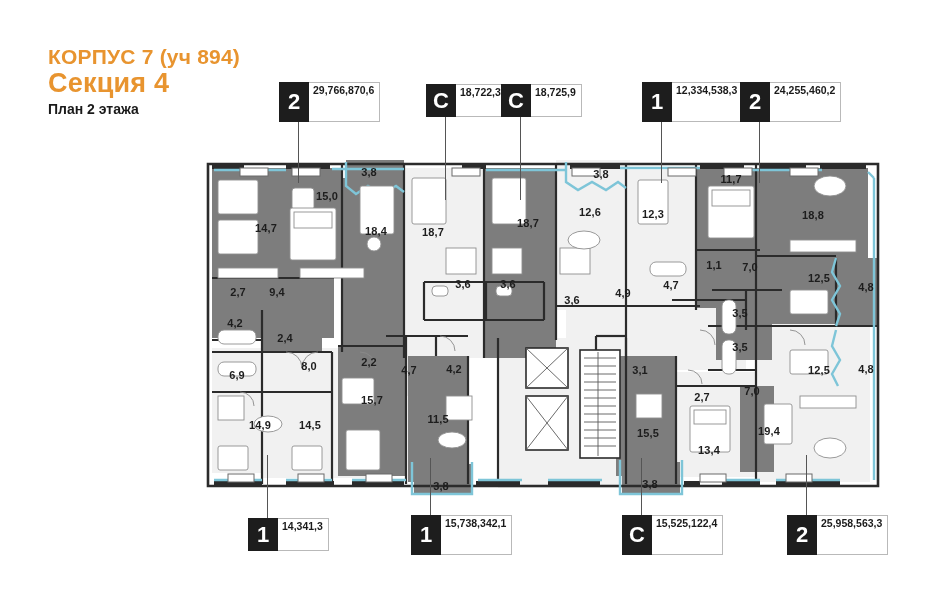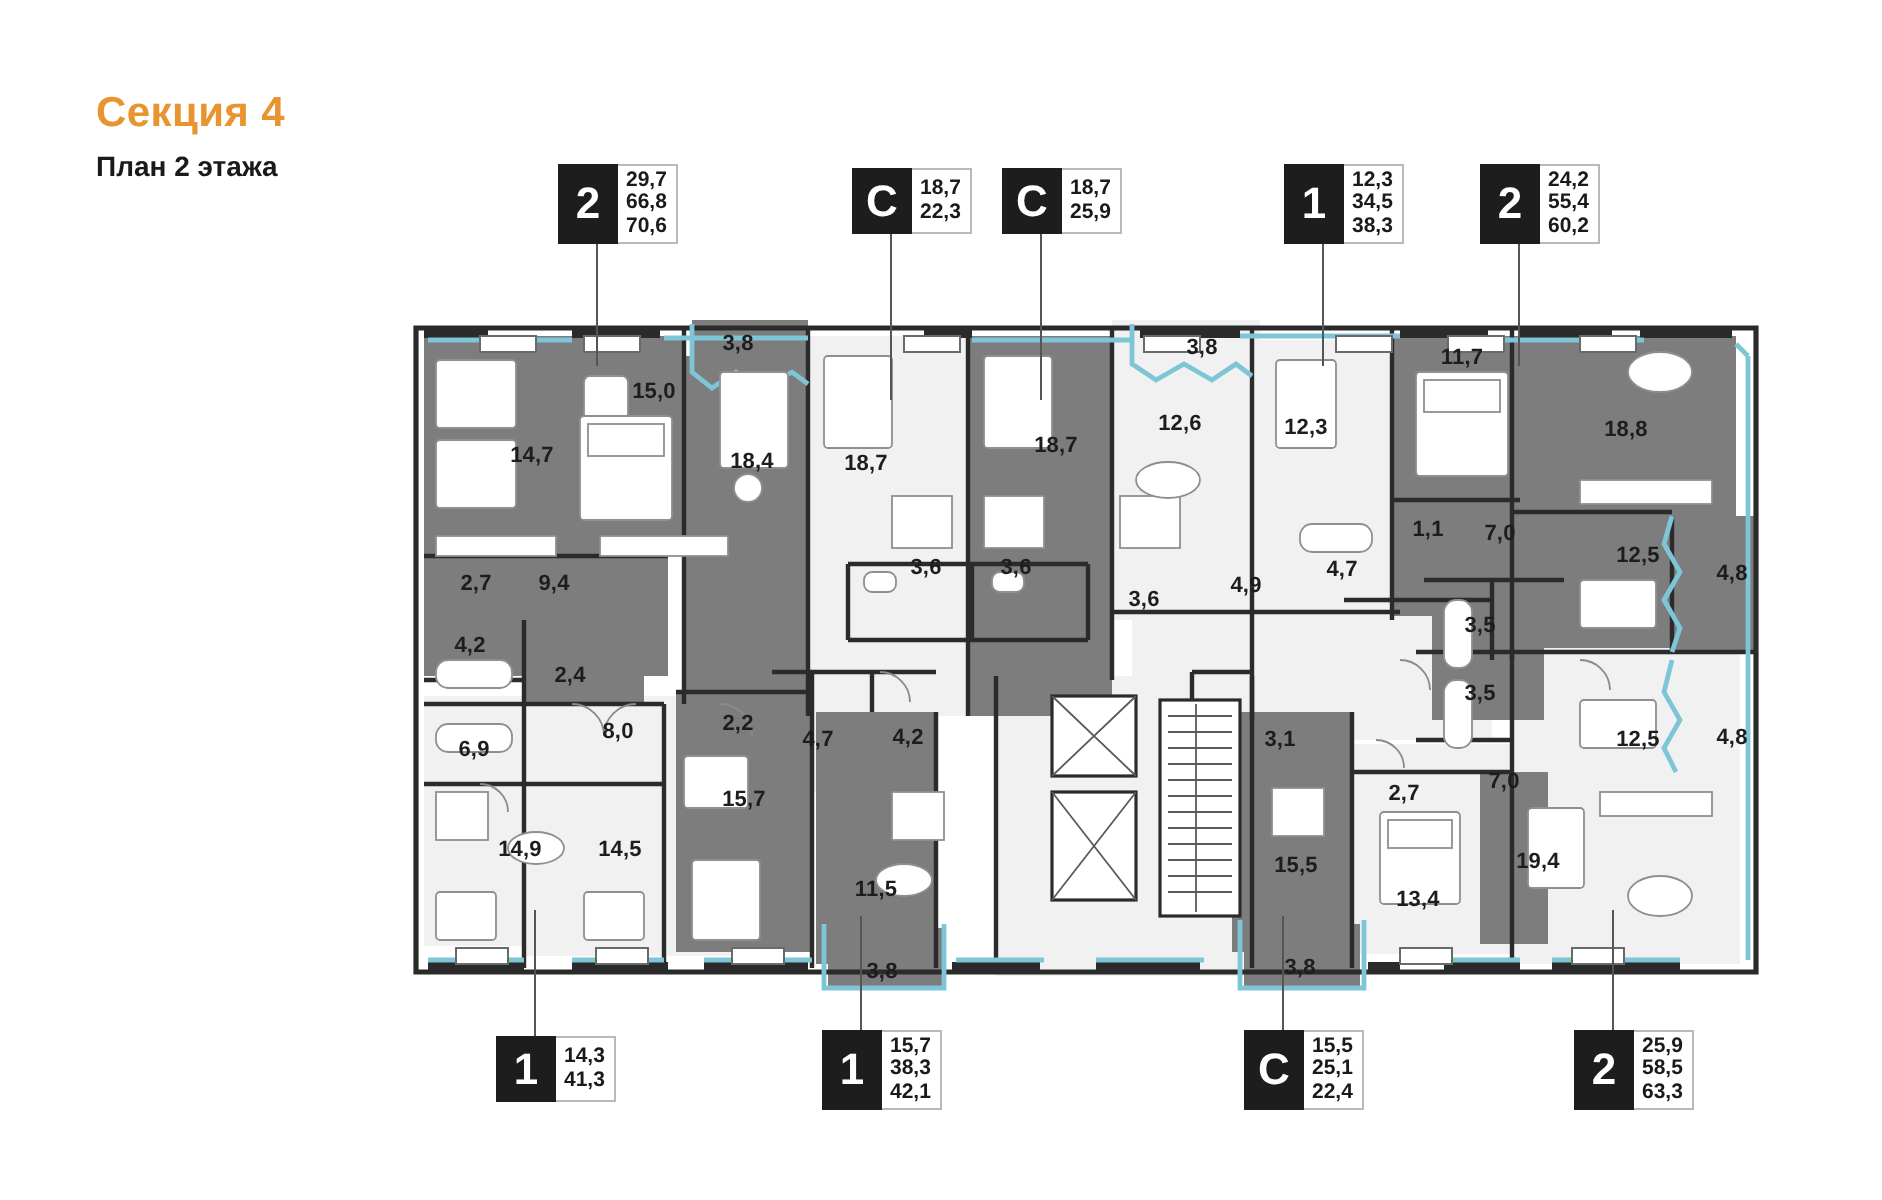--- a/index.html
+++ b/index.html
@@ -2,47 +2,48 @@
 <html><head>
 <meta charset="utf-8">
 <style>
   html,body{margin:0;padding:0;background:#ffffff;}
   body{width:941px;height:600px;overflow:hidden;font-family:"Liberation Sans",sans-serif;}
   #page{position:relative;width:941px;height:600px;background:#ffffff;}
 
   
   #header{position:absolute;left:48px;top:44px;}
   .h-line1{font-size:21px;font-weight:bold;color:#e8942f;letter-spacing:.2px;line-height:26px;white-space:nowrap;}
-  .h-line2{font-size:21px;font-weight:bold;color:#e8942f;letter-spacing:.2px;line-height:26px;white-space:nowrap;}
+  .h-line2{font-size:27px;font-weight:bold;color:#e8942f;letter-spacing:.2px;line-height:26px;white-space:nowrap;}
   .h-line3{font-size:14px;font-weight:bold;color:#1a1a1a;line-height:22px;white-space:nowrap;margin-top:2px;}
 
   
   .tag{position:absolute;display:flex;align-items:stretch;}
   .tag-badge{width:30px;background:#1d1d1d;color:#ffffff;font-size:22px;font-weight:bold;
     display:flex;align-items:center;justify-content:center;line-height:1;
     font-family:"Liberation Sans",sans-serif;}
   .tag-areas{background:#ffffff;border:1px solid #b9b9b9;border-left:none;
-    padding:2px 5px 2px 4px;display:flex;flex-direction:column;justify-content:center;text-align:right;}
+    padding:2px 5px 2px 4px;display:flex;flex-direction:row;justify-content:center;text-align:right;}
   .tag-areas span{font-size:10.5px;font-weight:bold;color:#1a1a1a;line-height:11.5px;white-space:nowrap;}
   .tag-leader{position:absolute;width:1px;background:#555;}
 
   
   #plan{position:absolute;left:0;top:0;width:941px;height:600px;}
   #plan svg{display:block;}
 
   
   .room{position:absolute;font-size:11px;font-weight:bold;color:#1d1d1d;
     white-space:nowrap;transform:translate(-50%,-50%);letter-spacing:.1px;}
 </style>
 </head>
 <body>
 
 <div id="page">
 
   <div id="header">
+    <div class="h-line1">КОРПУС 7 (уч 894)</div>
     <div class="h-line2">Секция 4</div>
     <div class="h-line3">План 2 этажа</div>
   </div>
 
   <div id="plan">
     <svg width="941" height="600" viewBox="0 0 941 600" xmlns="http://www.w3.org/2000/svg">
       <defs>
         <pattern id="hatch" width="5" height="5" patternUnits="userSpaceOnUse">
           <path d="M0,5 l5,-5" stroke="#9a9a9a" stroke-width="0.7"></path>
         </pattern>
@@ -333,21 +334,21 @@
       <div class="room" style="left: 409px; top: 370px;">4,7</div>
       <div class="room" style="left: 454px; top: 369px;">4,2</div>
       <div class="room" style="left: 640px; top: 370px;">3,1</div>
       <div class="room" style="left: 702px; top: 397px;">2,7</div>
       <div class="room" style="left: 752px; top: 391px;">7,0</div>
       <div class="room" style="left: 819px; top: 370px;">12,5</div>
       <div class="room" style="left: 866px; top: 369px;">4,8</div>
       <div class="room" style="left: 372px; top: 400px;">15,7</div>
       <div class="room" style="left: 260px; top: 425px;">14,9</div>
       <div class="room" style="left: 310px; top: 425px;">14,5</div>
-      <div class="room" style="left: 438px; top: 445px;">11,5</div>
+      <div class="room" style="left: 438px; top: 419px;">11,5</div>
       <div class="room" style="left: 441px; top: 486px;">3,8</div>
       <div class="room" style="left: 648px; top: 433px;">15,5</div>
       <div class="room" style="left: 650px; top: 484px;">3,8</div>
       <div class="room" style="left: 709px; top: 450px;">13,4</div>
       <div class="room" style="left: 769px; top: 431px;">19,4</div>
     </div>
 
   <div id="apt-tags">
       <div class="tag-leader" style="left: 298px; top: 122px; height: 61px;"></div>
       <div class="tag" style="left: 279px; top: 82px; height: 40px;">

